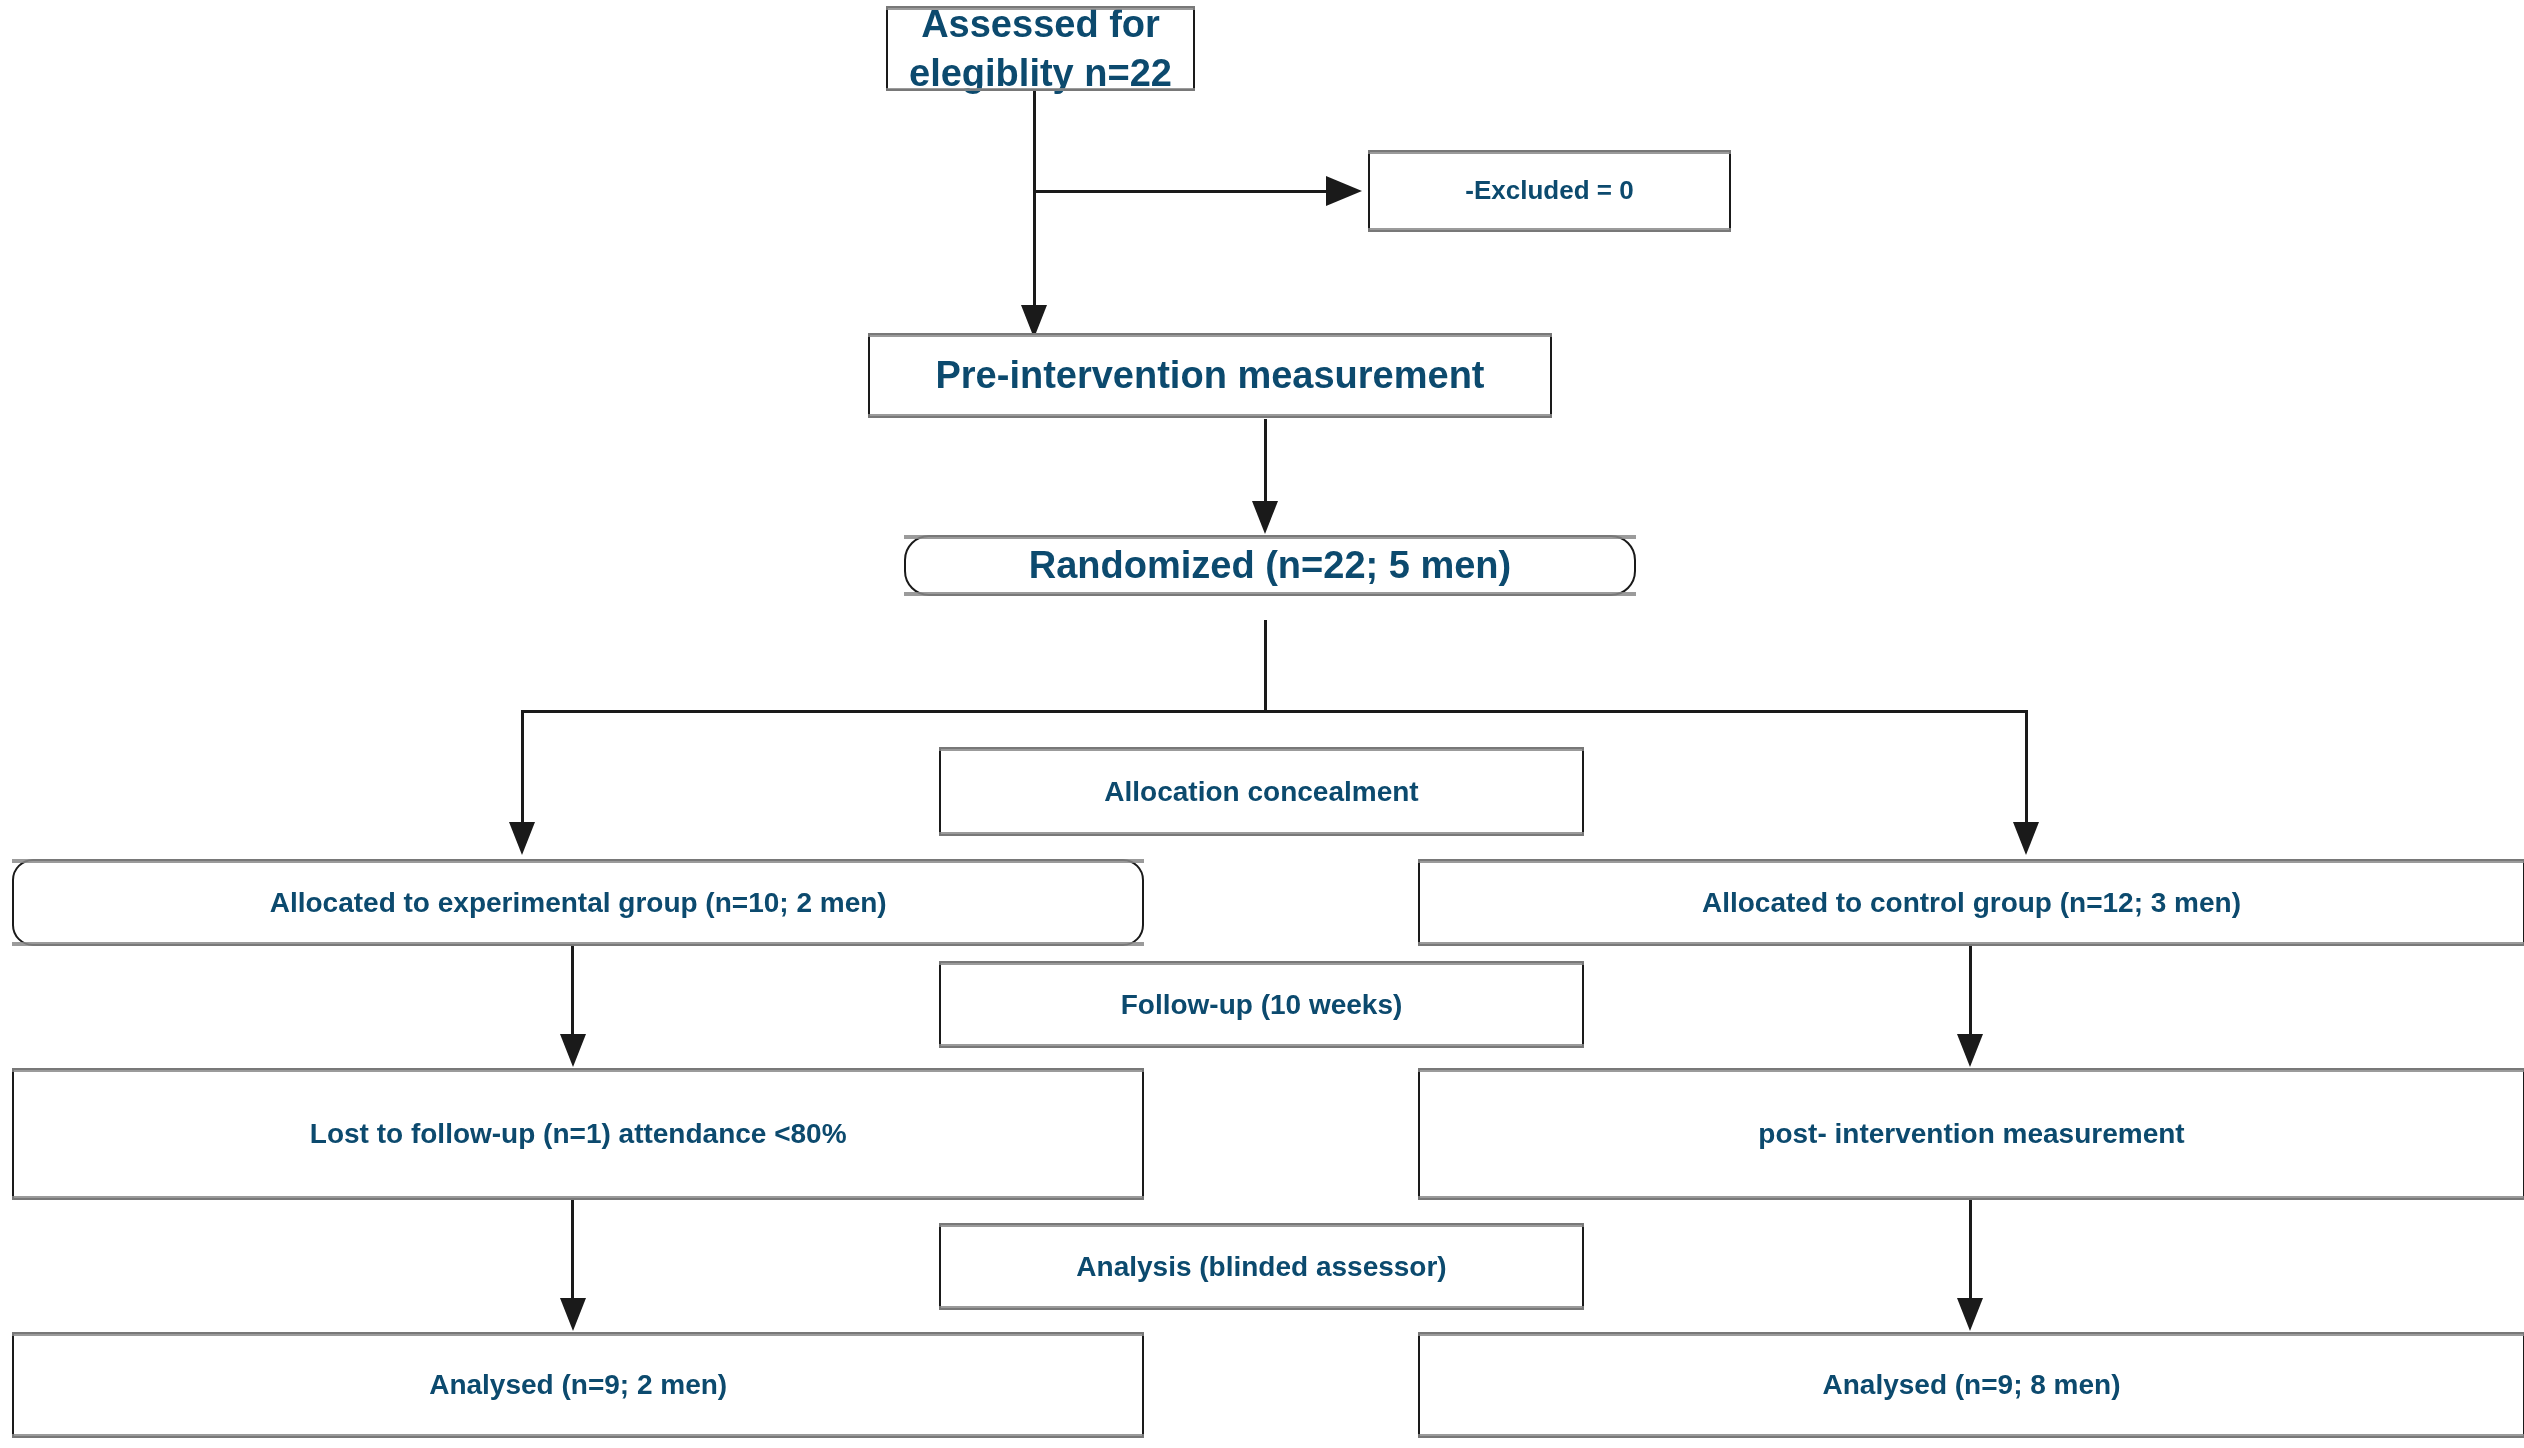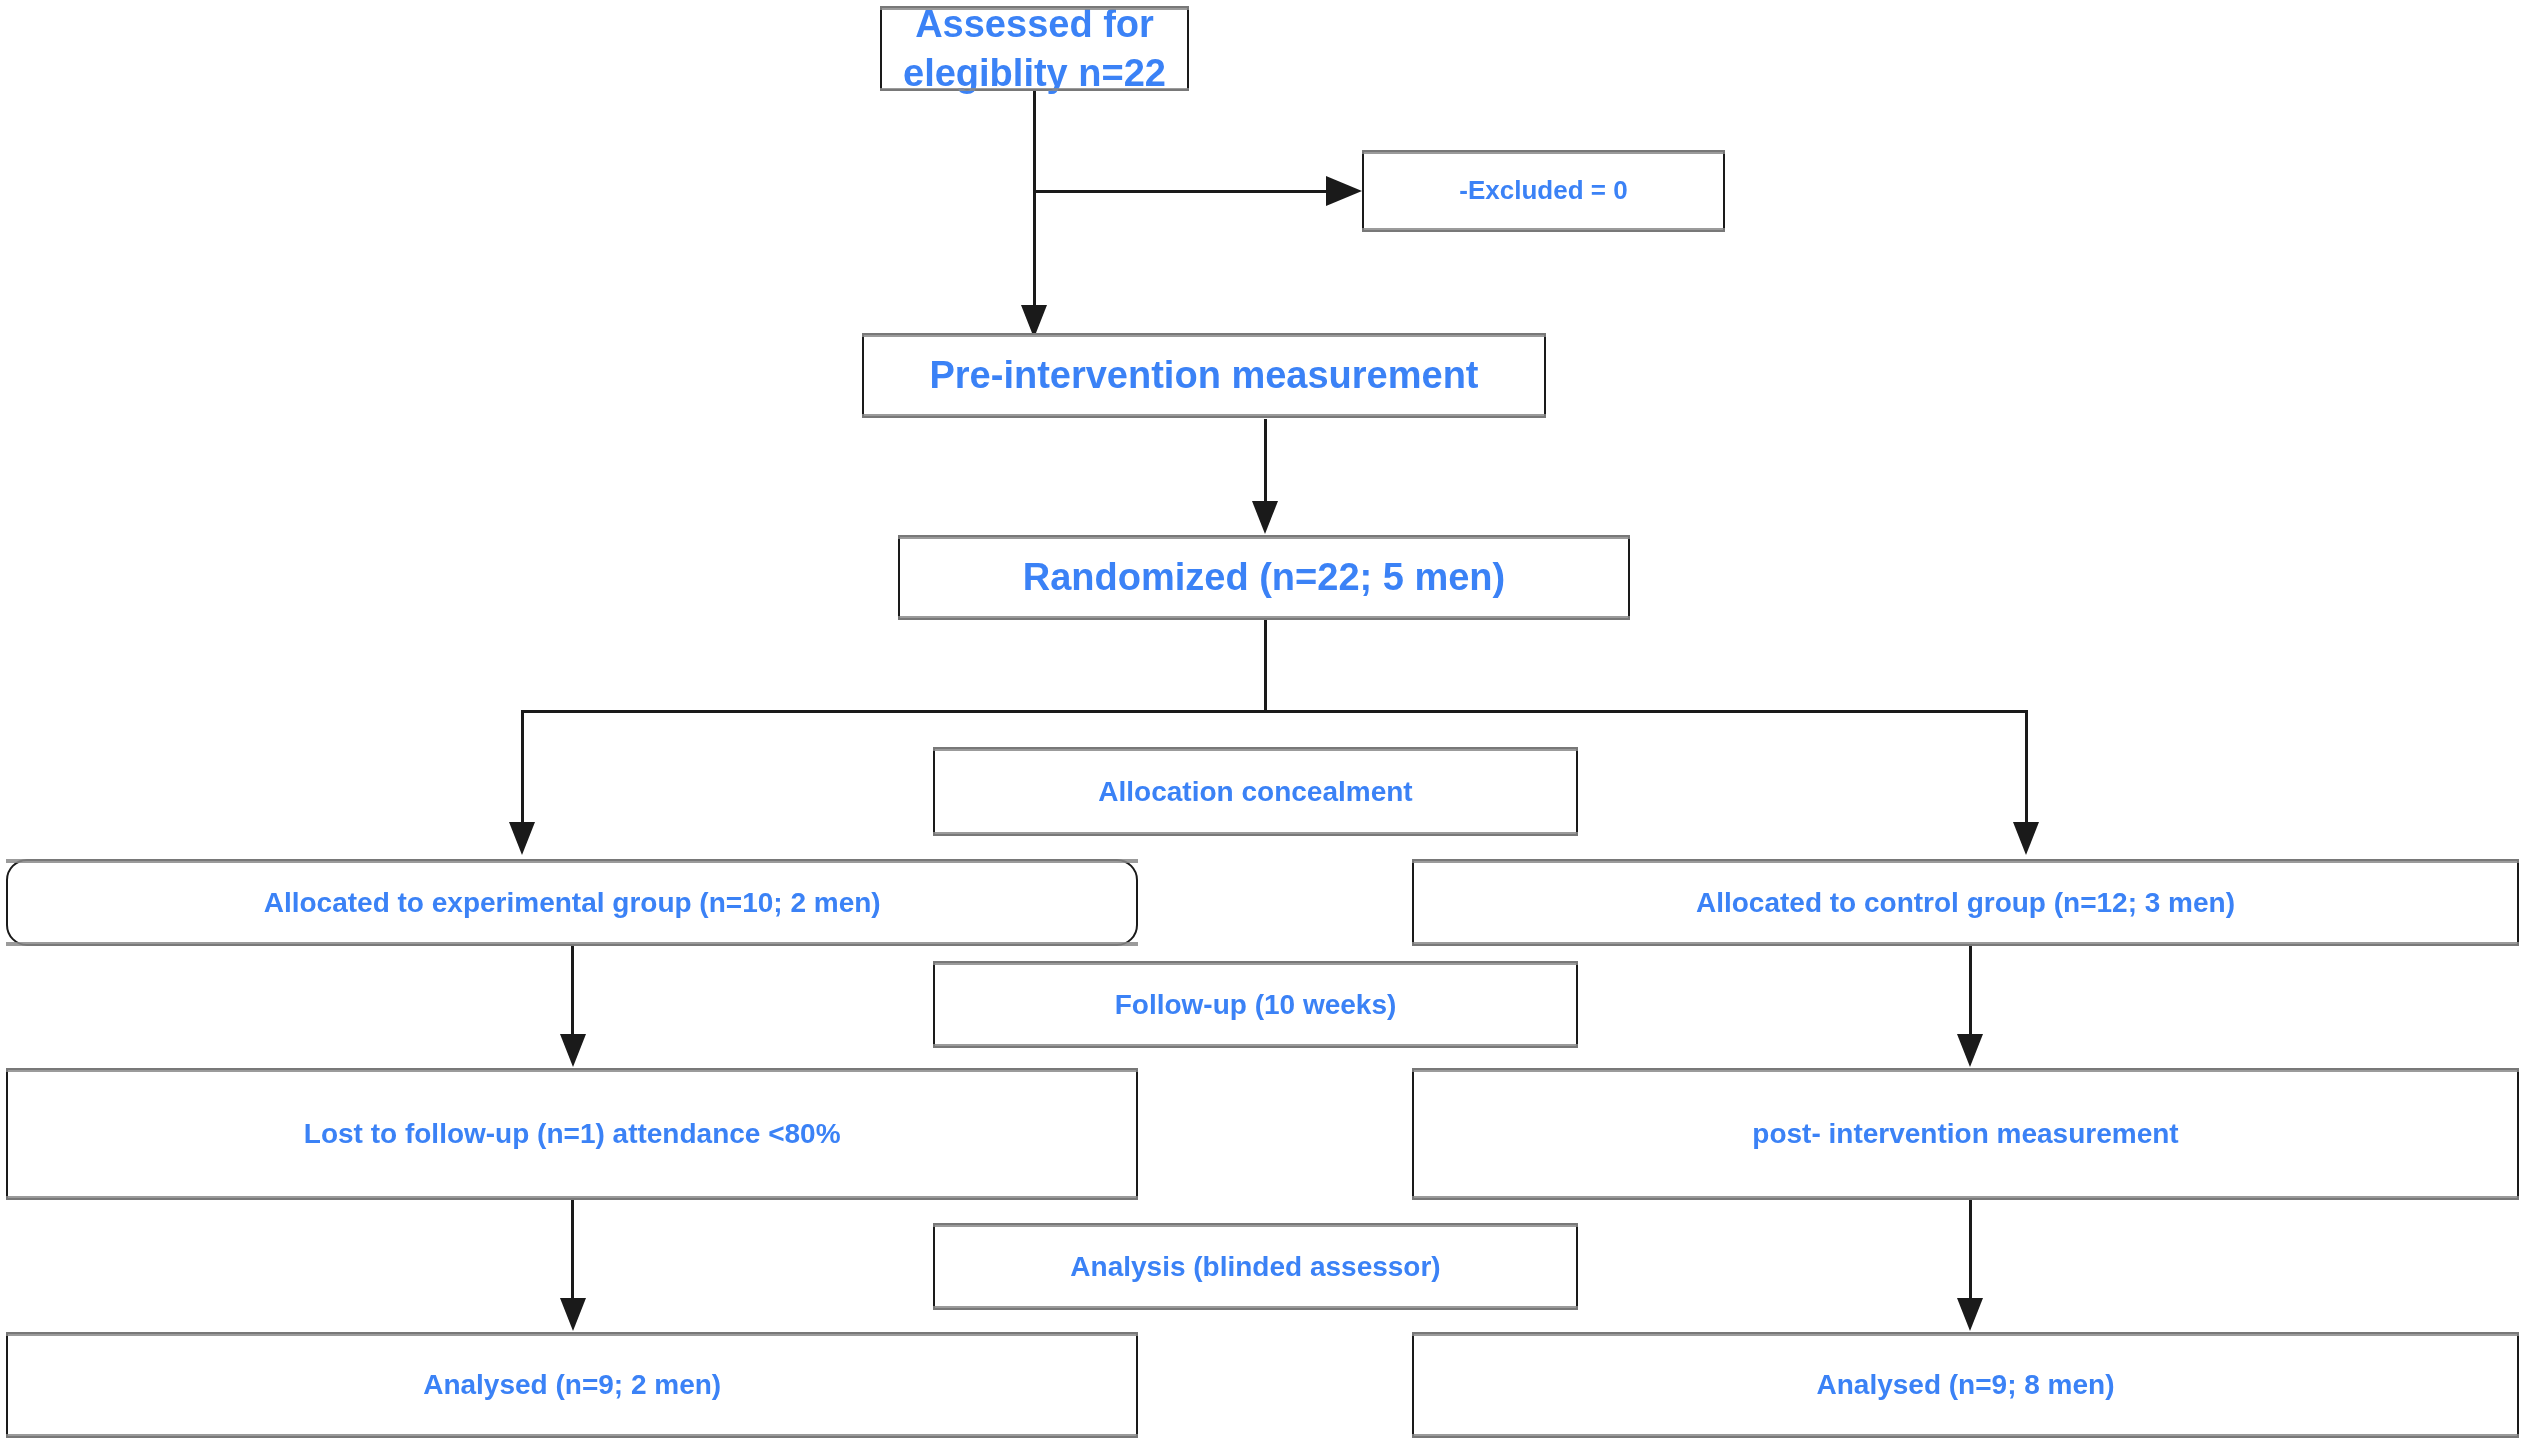--- a/index.html
+++ b/index.html
@@ -19,23 +19,24 @@
   
   .box {
     position: absolute;
     box-sizing: border-box;
     background: #ffffff;
     border: 2.3px solid #1a1a1a;
     display: flex;
     align-items: center;
     justify-content: center;
     text-align: center;
-    color: #3b82f6;
+    color: #0c4a6e;
     line-height: 1.28;
     padding: 3.1px 9.3px;
+    margin-left: 6px;
   }
   
   .box::before,
   .box::after {
     content: "";
     position: absolute;
     left: -2.3px;
     right: -2.3px;
     height: 3.9px;
     background: #8a8a8a;
@@ -99,21 +100,21 @@
     <span class="txt">-Excluded = 0</span>
   </div>
 
   <div class="box fs-big" style="left:862px; top:333px; width:684px; height:85px;">
     <span class="txt">Pre-intervention measurement</span>
   </div>
 
   <div class="vline" style="left:1264px; top:419px; height:87px;"></div>
   <div class="arrow-down" style="left:1252px; top:501px;"></div>
 
-  <div class="box fs-big" style="left:898px; top:535px; width:732px; height:85px;">
+  <div class="box fs-big" style="left:898px; top:535px; width:732px; height:61px;border-radius:25px;">
     <span class="txt">Randomized (n=22; 5 men)</span>
   </div>
 
   <div class="vline" style="left:1264px; top:620px; height:93px;"></div>
   <div class="hline" style="left:521px; top:710px; width:1507px;"></div>
   <div class="vline" style="left:521px; top:710px; height:116px;"></div>
   <div class="arrow-down" style="left:509px; top:822px;"></div>
   <div class="vline" style="left:2025px; top:710px; height:116px;"></div>
   <div class="arrow-down" style="left:2013px; top:822px;"></div>
 

